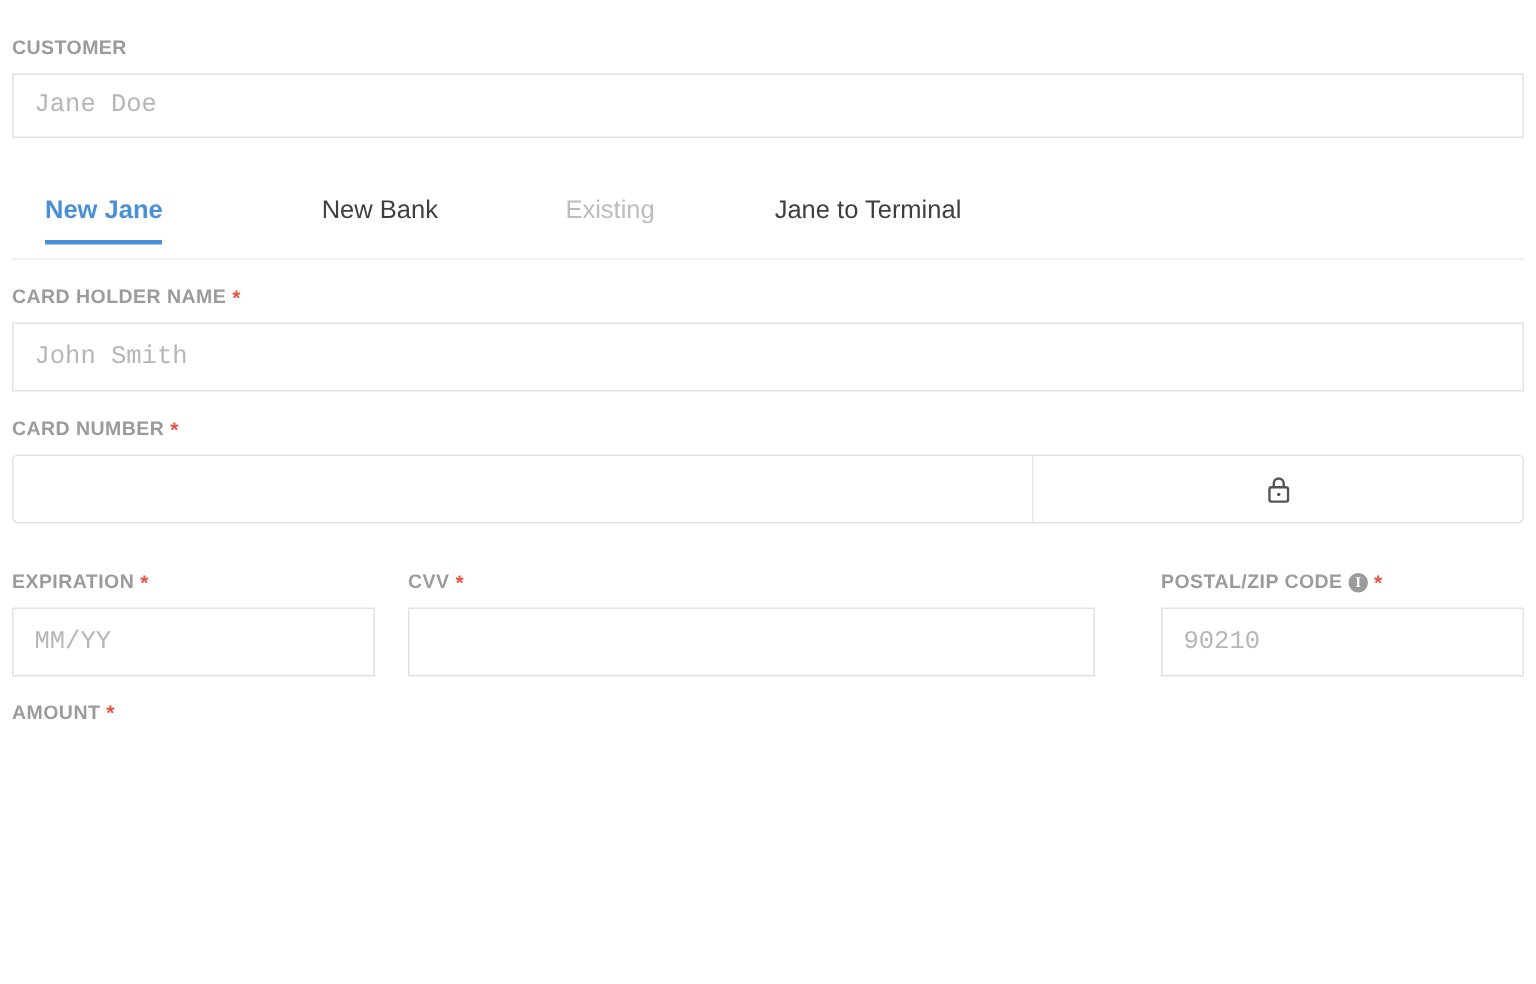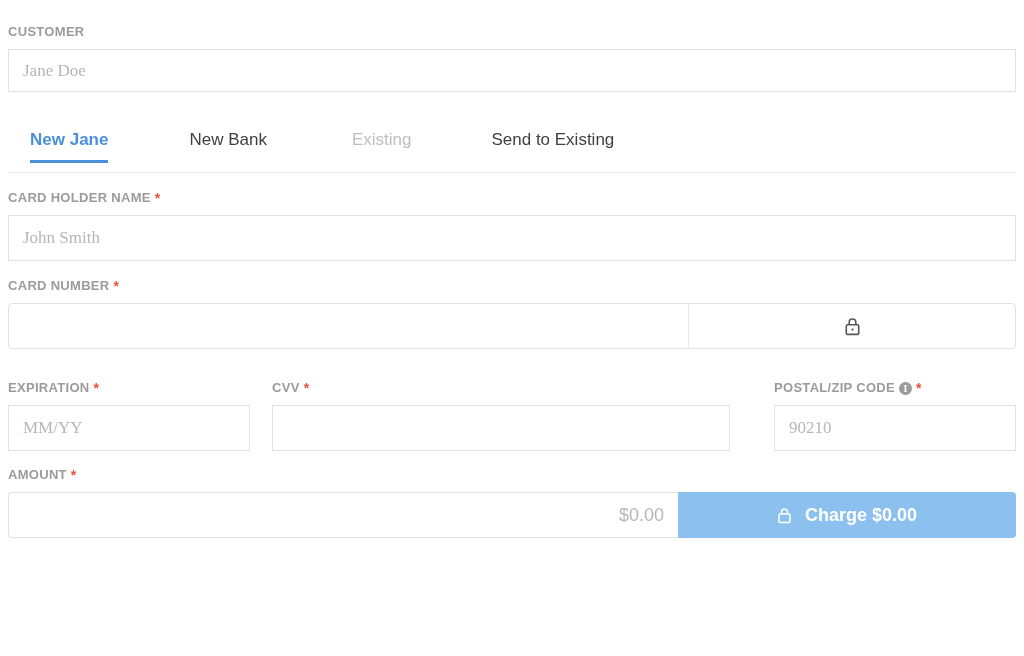--- a/index.html
+++ b/index.html
@@ -52,21 +52,21 @@
     flex: 0 0 auto;
   }
 
   
   .input {
     width: 100%;
     height: 46px;
     border: 1px solid #e2e2e2;
     border-radius: 0;
     background: #ffffff;
-    font-family: Liberation Serif, serif;
+    font-family: Liberation Mono, monospace;
     font-size: 17px;
     color: #6d28d9;
     padding: 0 14px;
     outline: none;
   }
   .input::placeholder { color: #b6b6b6; opacity: 1; }
 
   
   .customer-block { padding-top: 24px; }
   .customer-block .input { margin-top: 9px; height: 43px; }
@@ -97,21 +97,21 @@
   .tab.active { color: #4a90d9; font-weight: bold; }
   .tab.disabled { color: #bdbdbd; cursor: default; }
   .tab.active::after {
     content: "";
     position: absolute;
     left: 0; right: 0; bottom: -1px;
     height: 3px;
     background: #4a90d9;
   }
   .tab-newcard   { margin-left: 22px; }
-  .tab-newbank   { margin-left: 81px; }
+  .tab-newbank   { margin-left: 106px; }
   .tab-existing  { margin-left: 85px; }
   .tab-terminal  { margin-left: 80px; }
 
   
   .row { margin-top: 17px; }
   .row .input { margin-top: 9px; }
 
   
   .split-group {
     display: flex;
@@ -223,21 +223,21 @@
     <div class="field-label">
       <span>CUSTOMER</span>
     </div>
     <input class="input" type="text" placeholder="Jane Doe" style="">
   </div>
 
   <div class="tabs">
     <button class="tab active tab-newcard">New Jane</button>
     <button class="tab tab-newbank">New Bank</button>
     <button class="tab disabled tab-existing">Existing</button>
-    <button class="tab tab-terminal">Send to Existing</button>
+    <button class="tab tab-terminal">Jane to Terminal</button>
   </div>
 
   <div class="row">
     <div class="field-label">
       <span>CARD HOLDER NAME</span>
       <span class="req">*</span>
     </div>
     <input class="input" type="text" placeholder="John Smith" style="">
   </div>
 
@@ -286,27 +286,15 @@
       <input class="input" type="text" placeholder="90210" style="">
     </div>
   </div>
 
 
   <div class="amount-row">
     <div class="field-label">
       <span>AMOUNT</span>
       <span class="req">*</span>
     </div>
-    <div class="amount-group">
-      <input class="amount-input" type="text" placeholder="$0.00" style="">
-      <button class="charge-btn">
-        <span>
-          <svg class="icon-svg" width="15" height="17" viewBox="0 0 17 19" fill="none" stroke="#ffffff" stroke-width="1.7">
-            <rect x="2.3" y="7.8" width="12.4" height="9.6" rx="1.4" fill="none"></rect>
-            <path d="M5.2 7.8 V5.3 a3.3 3.3 0 0 1 6.6 0 V7.8" fill="none"></path>
-          </svg>
-        </span>
-        <span>Charge $0.00</span>
-      </button>
-    </div>
   </div>
 
 </div>
 
 </body></html>

